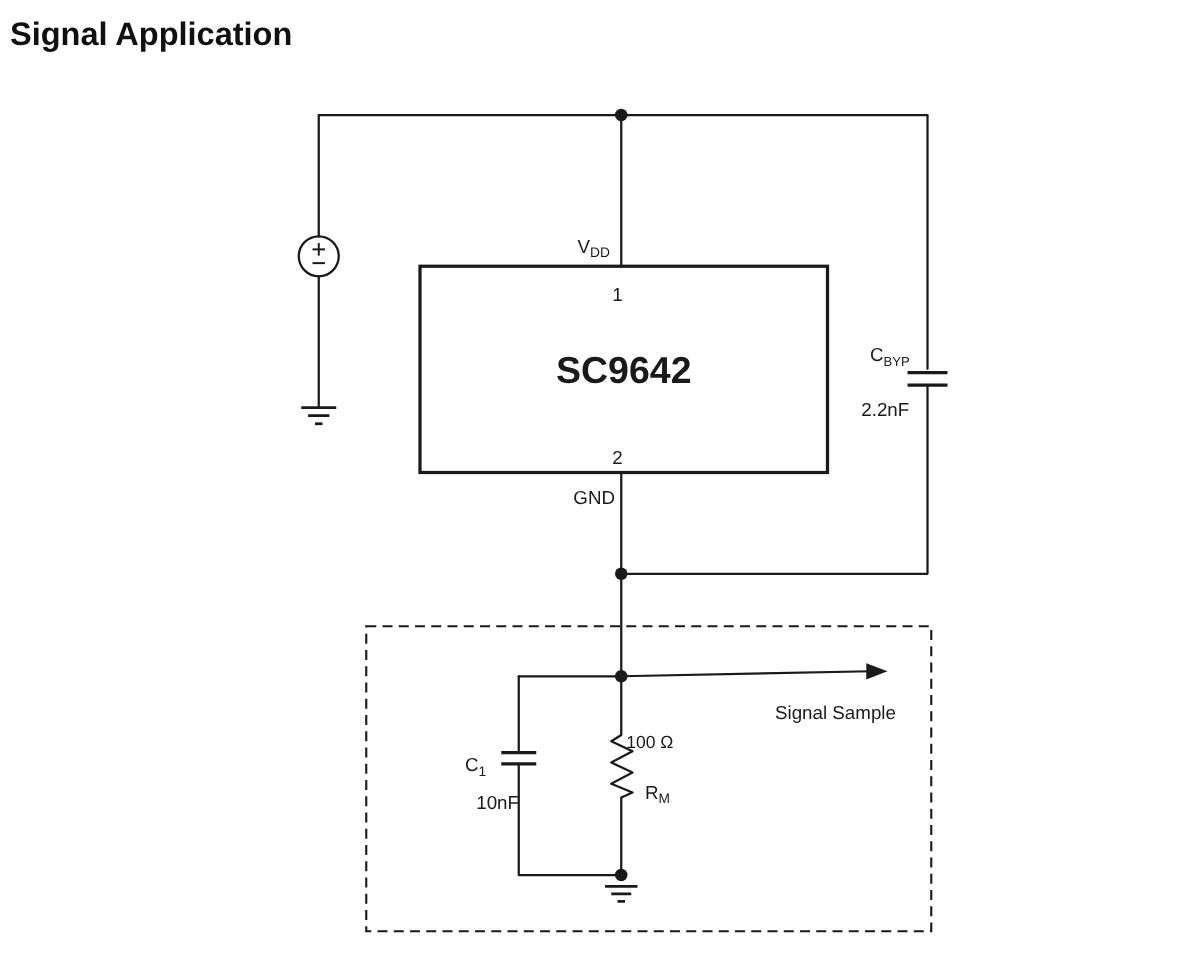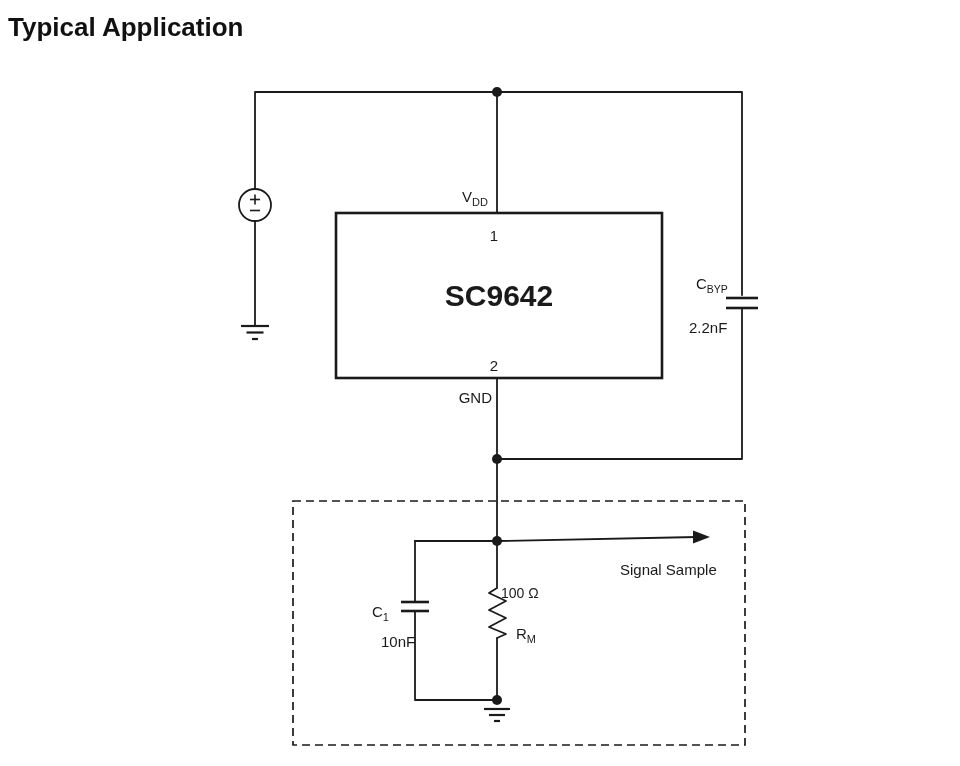--- a/index.html
+++ b/index.html
@@ -27,21 +27,21 @@
     top: 0;
   }
   svg text {
     fill: #1a1a1a;
     font-family: "Liberation Sans", sans-serif;
   }
 </style>
 </head>
 <body>
 
-<h1 class="page-title">Typical Application</h1>
+<h1 class="page-title">Signal Application</h1>
 
 <svg class="circuit-svg" width="960" height="766" viewBox="0 0 960 766" xmlns="http://www.w3.org/2000/svg">
 
   <g stroke="#1a1a1a" stroke-width="1.8" fill="none" stroke-linecap="round" stroke-linejoin="round">
     <polyline points="255,189 255,92 742,92 742,295"></polyline>
     <line x1="497" y1="92" x2="497" y2="213"></line>
     <line x1="255" y1="221" x2="255" y2="325"></line>
     <line x1="497" y1="378" x2="497" y2="541"></line>
     <polyline points="742,308 742,459 497,459"></polyline>
     <line x1="415" y1="541" x2="497" y2="541"></line>

